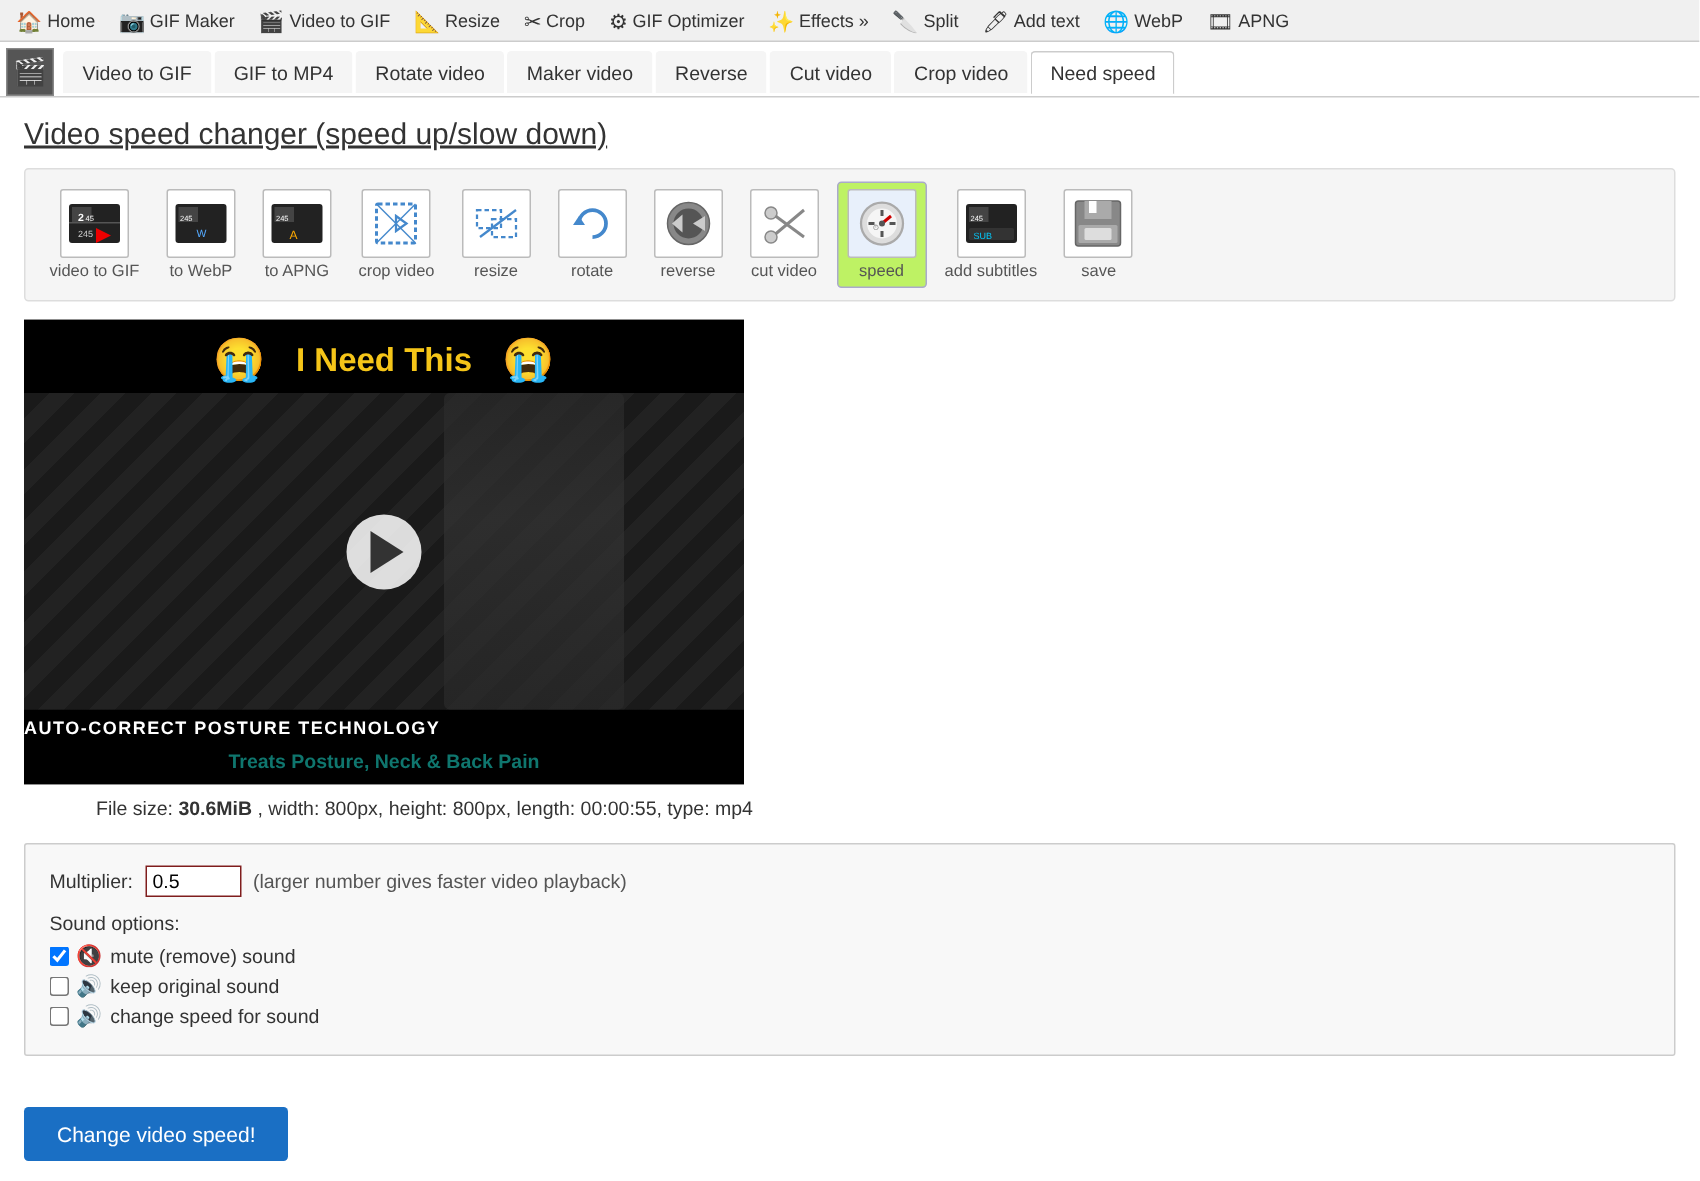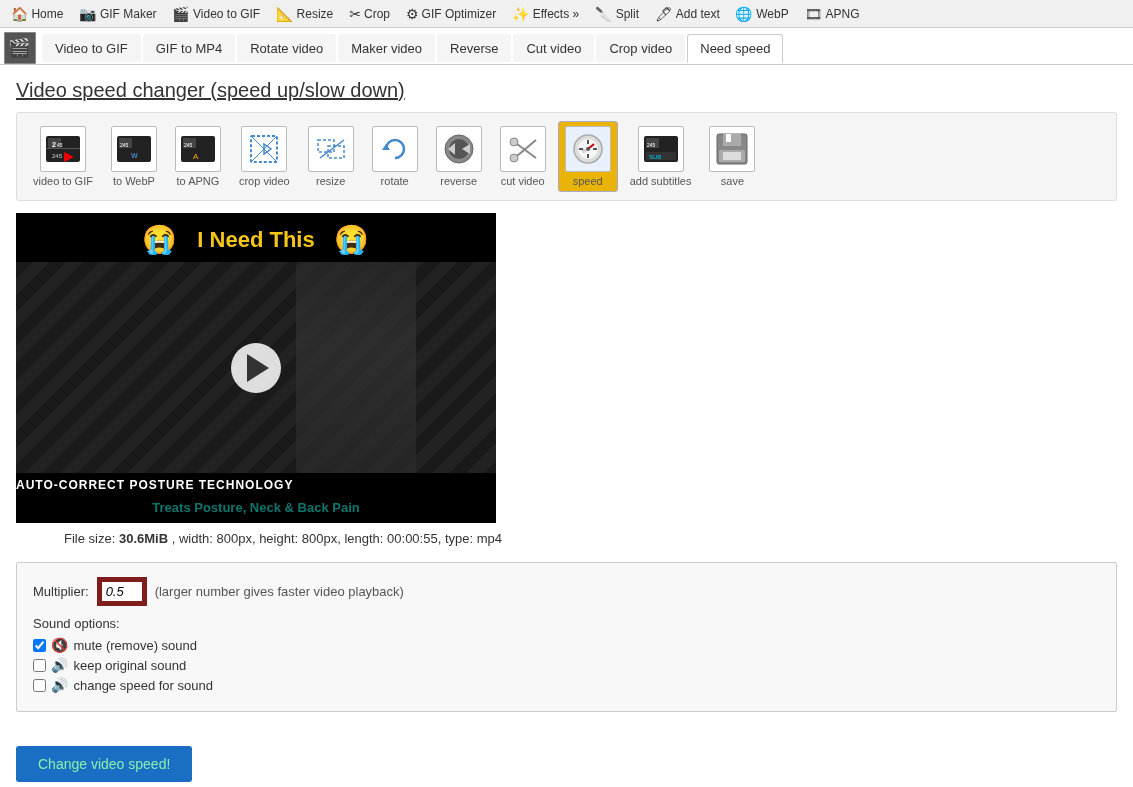--- a/index.html
+++ b/index.html
@@ -90,21 +90,21 @@
     .tool-icon-item {
       display: flex;
       flex-direction: column;
       align-items: center;
       gap: 3px;
       padding: 4px 6px;
       cursor: pointer;
       border-radius: 3px;
       min-width: 52px;
     }
-    .tool-icon-item.active { background: #eab308; border: 1px solid #aac; align-items: center; }
+    .tool-icon-item.active { background: #bef264; border: 1px solid #aac; align-items: center; }
     .tool-icon-box {
       width: 46px;
       height: 46px;
       border: 1px solid #bbb;
       background: #fff;
       display: flex;
       align-items: center;
       justify-content: center;
       font-size: 22px;
       border-radius: 2px;
@@ -190,41 +190,40 @@
       border-radius: 2px;
     }
     .multiplier-row {
       display: flex;
       align-items: center;
       gap: 8px;
       margin-bottom: 10px;
     }
     .multiplier-label { font-size: 13px; }
     .multiplier-input {
-      width: 50px;
+      width: 64px;
       padding: 2px 4px;
       font-size: 13px;
-      border: 5px solid #7f1d1d;
-      font-style: italic;
+      border: 1px solid #7f1d1d;
     }
     .multiplier-hint { font-size: 13px; color: #555; }
     .sound-options-label { font-size: 13px; margin-bottom: 6px; }
     .sound-option-row {
       display: flex;
       align-items: center;
       gap: 5px;
       margin-bottom: 4px;
       font-size: 13px;
     }
     .sound-option-row input[type=checkbox] { margin: 0; }
 
     
     .submit-btn {
       background: #1a6fc4;
-      color: #86efac;
+      color: #ffffff;
       border: none;
       padding: 10px 22px;
       font-size: 14px;
       cursor: pointer;
       border-radius: 3px;
       margin: 6px 16px;
     }
   </style>
 </head>
 <body>

